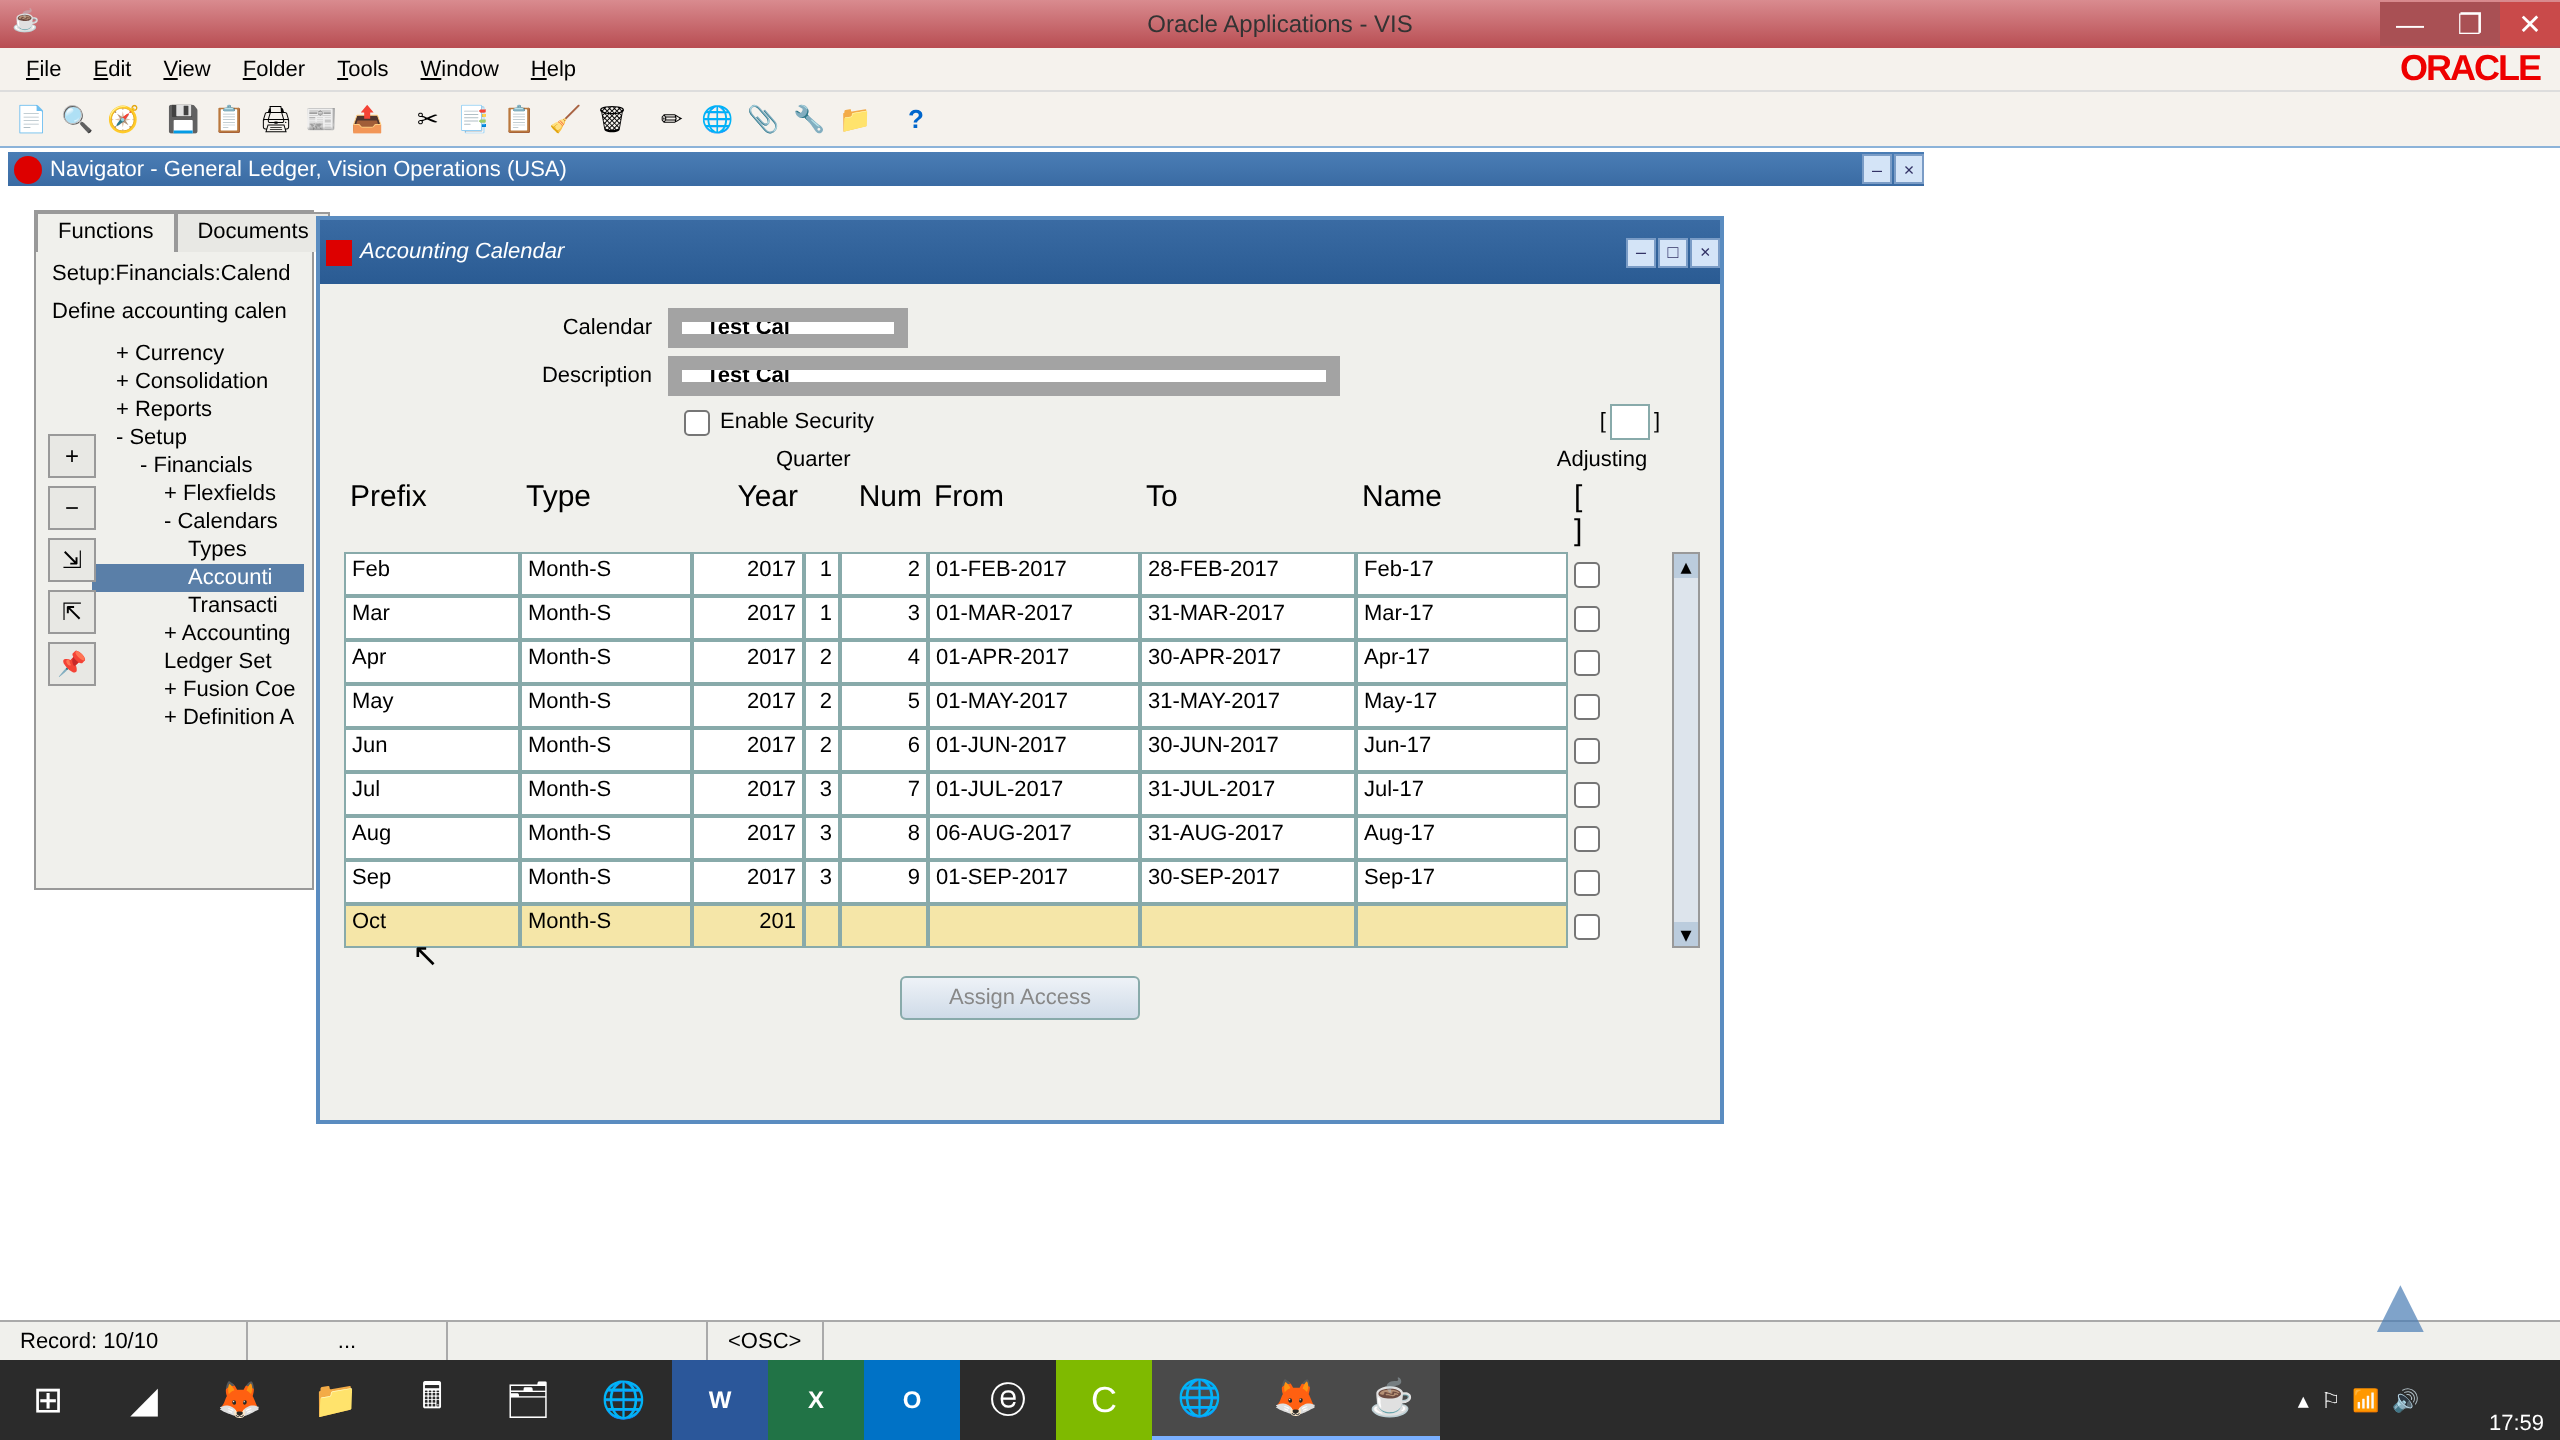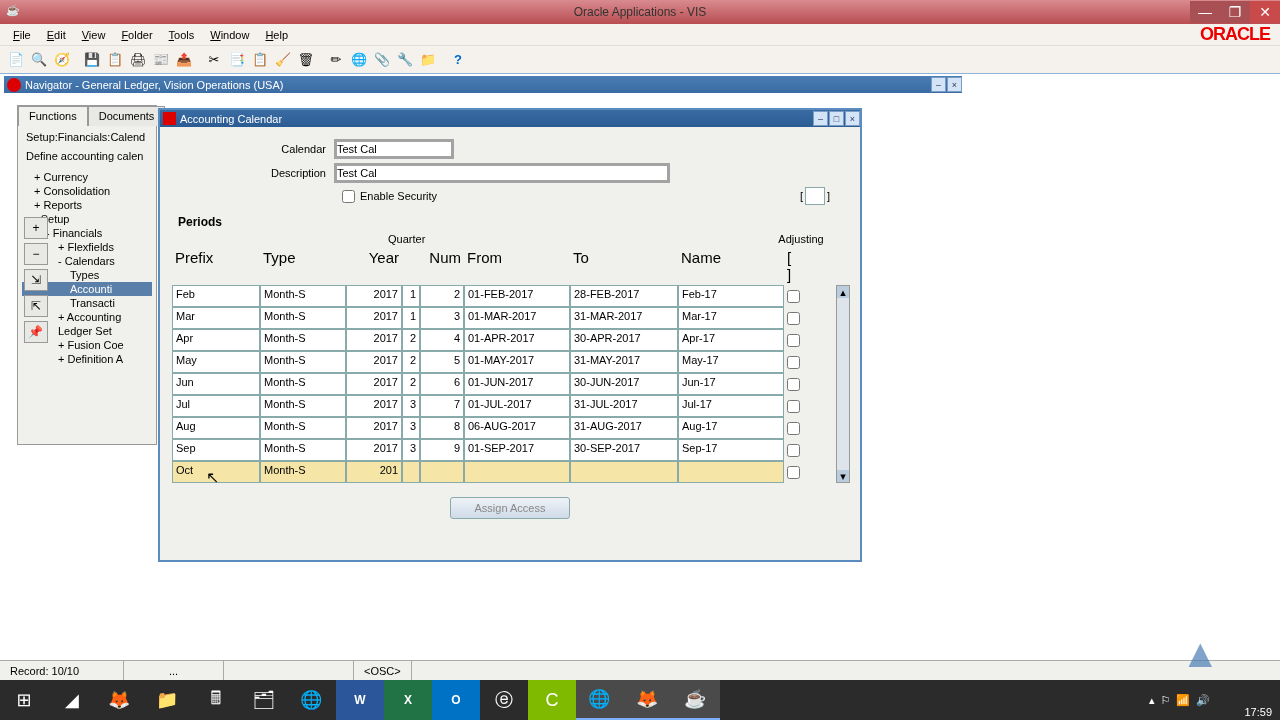--- a/index.html
+++ b/index.html
@@ -33,41 +33,41 @@
 .nav-titlebar .btns { margin-left: auto; display: flex; }
 .nav-titlebar .btn { width: 15px; height: 15px; background: #d4e4f7; border: 1px solid #7a9cc6; margin-left: 1px; display:flex; align-items:center; justify-content:center; font-size:9px; color:#336; }
 
 
 .func-panel { position: absolute; left: 17px; top: 105px; width: 140px; height: 340px; background: #f0f0ec; border: 1px solid #999; }
 .func-tabs { display: flex; height: 20px; background: #d5d5d0; }
 .func-tab { padding: 3px 10px; border: 1px solid #999; border-bottom: none; background: #e8e8e4; font-size: 11px; }
 .func-tab.active { background: #f0f0ec; }
 .func-path { padding: 5px 8px; font-size: 11px; }
 .func-desc { padding: 2px 8px 6px; font-size: 11px; }
-.func-tree { padding: 2px 4px; font-size: 11px; }
+.func-tree { padding: 2px 4px; font-size: 11px; margin-left: 24px; }
 .tree-row { padding: 1px 0; white-space: nowrap; overflow: hidden; }
 .tree-row.sel { background: #5a7fa8; color: #fff; }
 .tree-indent-1 { padding-left: 12px; }
 .tree-indent-2 { padding-left: 24px; }
 .tree-indent-3 { padding-left: 36px; }
 .tree-indent-4 { padding-left: 48px; }
 .tree-btns { position: absolute; left: 24px; top: 217px; width: 26px; display:flex; flex-direction:column; gap:4px; }
 .tree-btn { width:24px; height:22px; background:#e8e8e4; border:1px solid #999; display:flex; align-items:center; justify-content:center; font-size:12px; }
 
 
 .cal-window { position: absolute; left: 158px; top: 108px; width: 704px; height: 454px; background: #f0f0ec; border: 2px solid #5a8cc0; }
-.cal-titlebar { height: 17px; background: linear-gradient(to bottom, #3a6ba3, #2a5b93); display: flex; align-items: center; color: #fff; padding-left: 3px; font-size: 11px; }
+.cal-titlebar { height: 32px; background: linear-gradient(to bottom, #3a6ba3, #2a5b93); display: flex; align-items: center; color: #fff; padding-left: 3px; font-size: 11px; font-style: italic; }
 .cal-titlebar .icon { width: 13px; height: 13px; background: #d00; margin-right: 4px; display:inline-block; }
 .cal-titlebar .btns { margin-left: auto; display: flex; }
 .cal-titlebar .btn { width: 15px; height: 15px; background: #d4e4f7; border: 1px solid #7a9cc6; margin-left: 1px; display:flex; align-items:center; justify-content:center; font-size:9px; color:#336; }
 
 .cal-body { padding: 12px 10px; }
 .form-row { display: flex; align-items: center; margin-bottom: 4px; }
 .form-label { width: 164px; text-align: right; padding-right: 8px; font-size: 11px; }
-.form-input { border: 3px solid #a3a3a3; background: #fff; padding: 2px 0; font-size: 11px; height: 20px; }
+.form-input { border: 7px solid #a3a3a3; background: #fff; padding: 2px 12px; font-size: 11px; height: 20px; font-weight: bold; }
 .checkbox-row { margin-left: 172px; display: flex; align-items: center; gap: 5px; }
 .bracket-field { margin-left: auto; margin-right: 20px; display:flex; align-items:center; gap:2px; }
 .bracket-input { width: 20px; height: 18px; border: 1px solid #8aa; background: #fff; }
 
 .periods-label { font-weight: bold; margin: 10px 0 4px 8px; font-size: 12px; }
 .quarter-label { margin-left: 218px; font-size: 11px; display:inline-block;text-align:center; }
 .adjusting-label { margin-left: 350px; font-size: 11px; display:inline-block; }
 
 .periods-table { margin-top: 2px; }
 .pt-header { display: flex; padding-left: 2px; }
@@ -224,21 +224,20 @@
       <div class="checkbox-row">
         <input type="checkbox" style="">
         <span>Enable Security</span>
       </div>
       <div class="bracket-field">
         <span>[</span>
           <div class="bracket-input"></div>
           <span>]</span>
       </div>
     </div>
-    <div class="periods-label">Periods</div>
     <div>
       <span class="quarter-label">Quarter</span>
       <span class="adjusting-label">Adjusting</span>
     </div>
     <div class="periods-table">
       <div class="pt-header">
         <div class="col-prefix">Prefix</div>
         <div class="col-type">Type</div>
         <div class="col-year">Year</div>
         <div class="col-q"></div>

